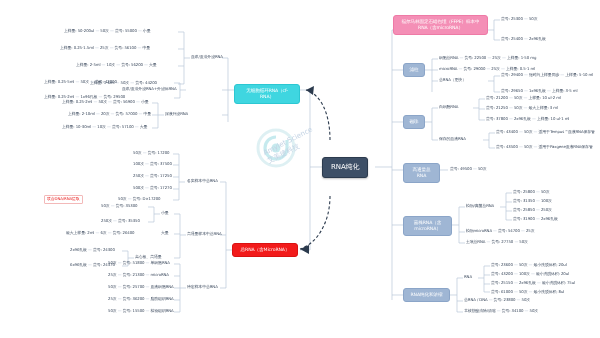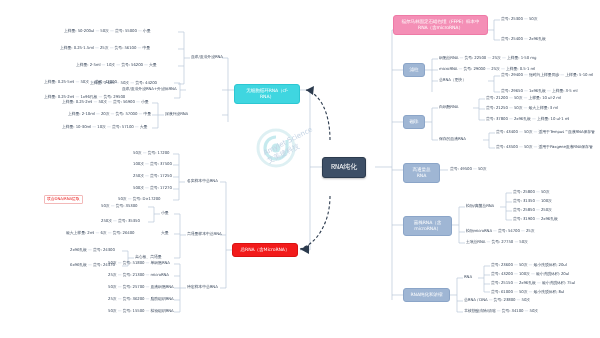--- a/index.html
+++ b/index.html
@@ -24,21 +24,20 @@
   
   .central{
     background:#3d4f66;
     color:#ffffff;
     border:1px solid #2b3a4d;
     border-radius:3px;
     font-size:7px;
     padding:5px 8px;
     text-align:center;
     box-shadow:0 1px 2px rgba(0,0,0,.25);
-    font-family:Liberation Mono, monospace;
   }
 
   
   .lvl1{
     border-radius:3px;
     font-size:4.6px;
     padding:3px 5px;
     color:#ffffff;
     text-align:center;
     white-space:normal;

